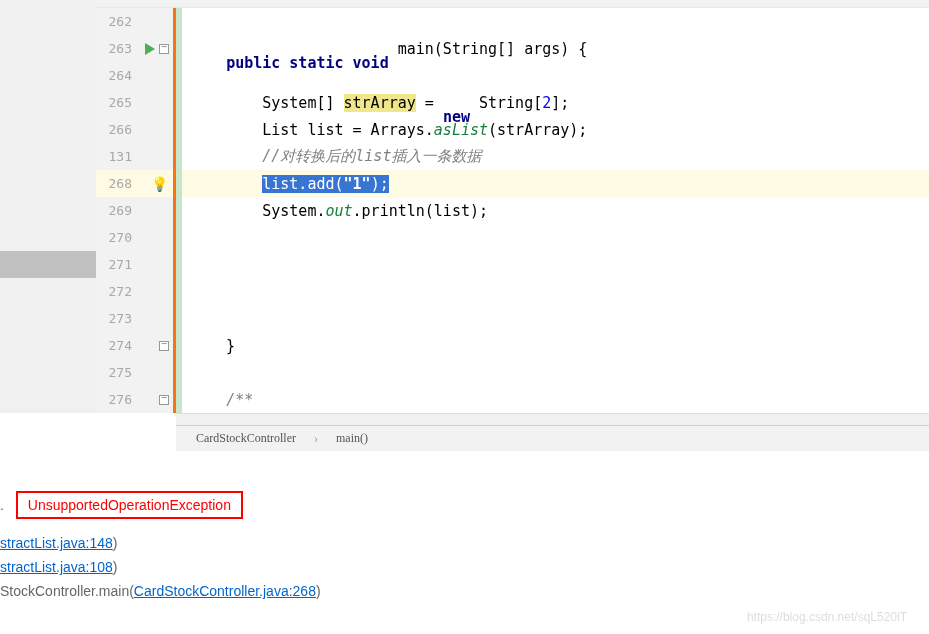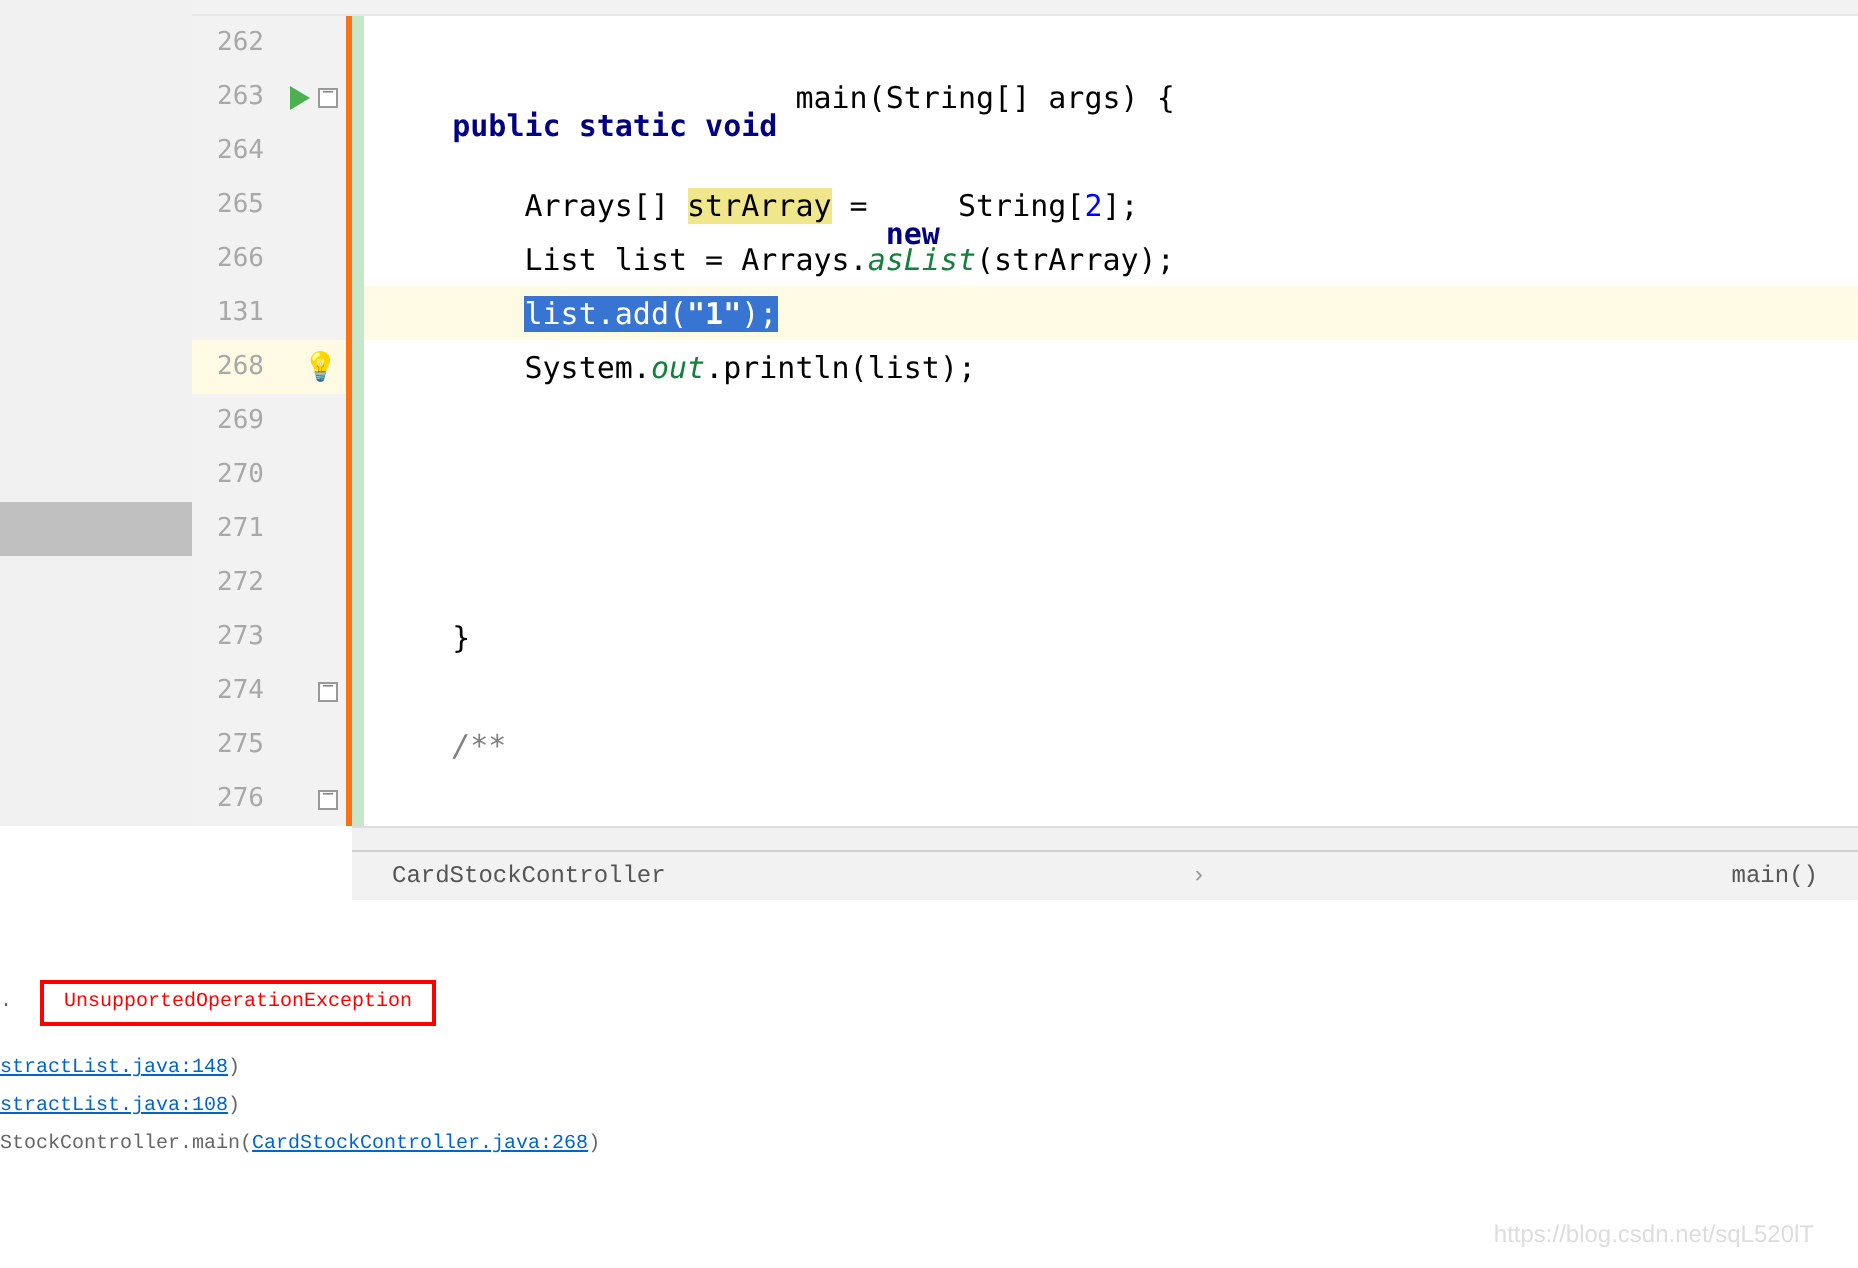--- a/index.html
+++ b/index.html
@@ -110,34 +110,33 @@
       color: #888;
     }
     .bulb-icon {
       font-size: 14px;
       color: #e8a33d;
     }
     .breadcrumb {
       padding: 5px 20px;
       background: #f2f2f2;
       border-top: 1px solid #d0d0d0;
-      font-family: Liberation Mono, monospace;
+      font-family: Liberation Serif, serif;
       font-size: 12px;
       color: #555;
       margin-left: 176px;
       display: flex;
       gap: 18px;
       align-items: center;
-      justify-content: space-between;
     }
     .breadcrumb-sep { color: #999; }
     .console-area {
       padding: 40px 15px 0 0;
-      font-family: Liberation Mono, monospace;
-      font-size: 10px;
+      font-family: Liberation Sans, sans-serif;
+      font-size: 14px;
     }
     .exception-box {
       border: 2px solid #ff0000;
       padding: 4px 10px;
       display: inline-block;
       margin-left: 8px;
       color: #ff0000;
     }
     .console-line {
       padding: 4px 0;
@@ -248,22 +247,23 @@
               </span>
           </div>
         </div>
 
         <div class="green-marker"></div>
 
         <div class="code-content">
           <div class="line code-line"></div>
           <div class="line code-line"><span class="kw"><span>    </span><span>public static void</span></span><span> main(String[] args) {</span></div>
           <div class="line code-line"></div>
-          <div class="line code-line"><span>        Arrays[] </span><span class="hl-yellow">strArray</span><span> = </span><span class="kw">new</span><span> String[</span><span style="color:#0000ff">2</span><span>];</span></div>
+          <div class="line code-line"><span>        System[] </span><span class="hl-yellow">strArray</span><span> = </span><span class="kw">new</span><span> String[</span><span style="color:#0000ff">2</span><span>];</span></div>
           <div class="line code-line"><span>        List list = Arrays.</span><span class="static-ref">asList</span><span>(strArray);</span></div>
+          <div class="line code-line"><span>        </span><span class="comment">//对转换后的list插入一条数据</span></div>
           <div class="line code-line code-line-hl"><span>        </span><span class="sel-blue"><span>list.add(</span><span class="str">"1"</span><span>);</span></span></div>
           <div class="line code-line"><span>        System.</span><span class="static-ref">out</span><span>.println(list);</span></div>
           <div class="line code-line"></div>
           <div class="line code-line"></div>
           <div class="line code-line"></div>
           <div class="line code-line"></div>
           <div class="line code-line"><span>    }</span></div>
           <div class="line code-line"></div>
           <div class="line code-line"><span>    </span><span class="comment">/**</span></div>
         </div>

